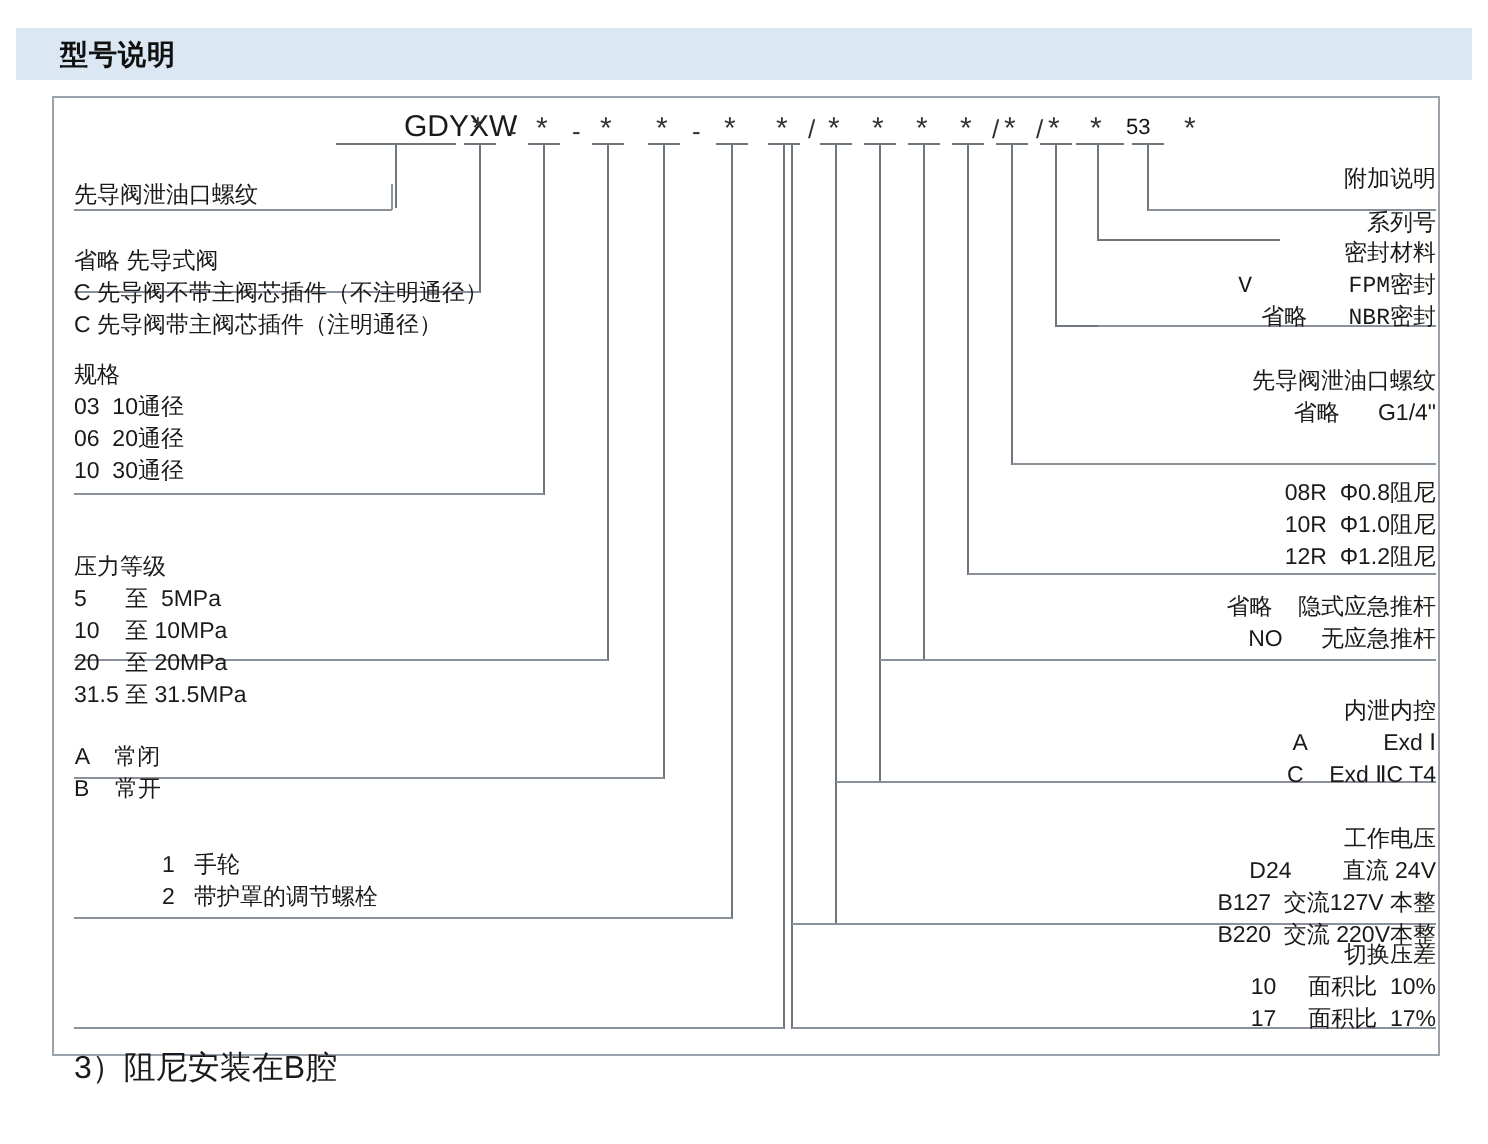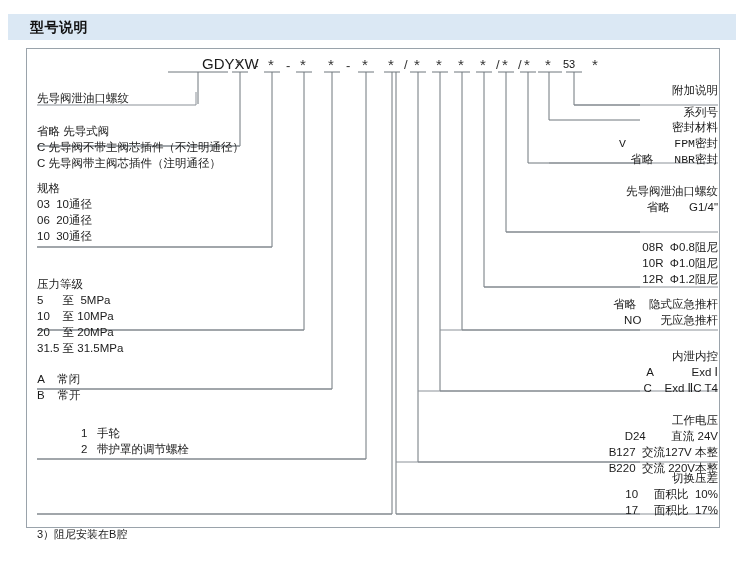--- a/index.html
+++ b/index.html
@@ -29,21 +29,21 @@
     border:1px solid #9aa3ab;background:#fff;
   }
 
   
   svg.lines{position:absolute;left:0;top:0;width:744px;height:572px;
     pointer-events:none;}
   svg.lines line, svg.lines path{stroke:#6f767d;stroke-width:1;fill:none;}
   svg.lines .thin{stroke:#8b9198;}
 
   
-  .t{position:absolute;white-space:pre;font-size:11px;line-height:15px;color:#1a1a1a;}
+  .t{position:absolute;white-space:pre;font-size:16px;line-height:15px;color:#1a1a1a;}
   .code{position:absolute;white-space:pre;font-size:15px;line-height:16px;color:#1a1a1a;letter-spacing:0;margin-left:34px;}
   .star{position:absolute;font-size:15px;line-height:15px;color:#333;}
   .sep{position:absolute;font-size:13px;line-height:15px;color:#333;}
   .num53{position:absolute;font-size:11px;line-height:15px;color:#111;}
   .blk{position:absolute;}
   .blk div{white-space:pre;font-size:11.5px;line-height:16px;}
   .rblk{position:absolute;text-align:right;}
   .rblk div{white-space:pre;font-size:11.5px;line-height:16px;}
 </style>
 </head>

